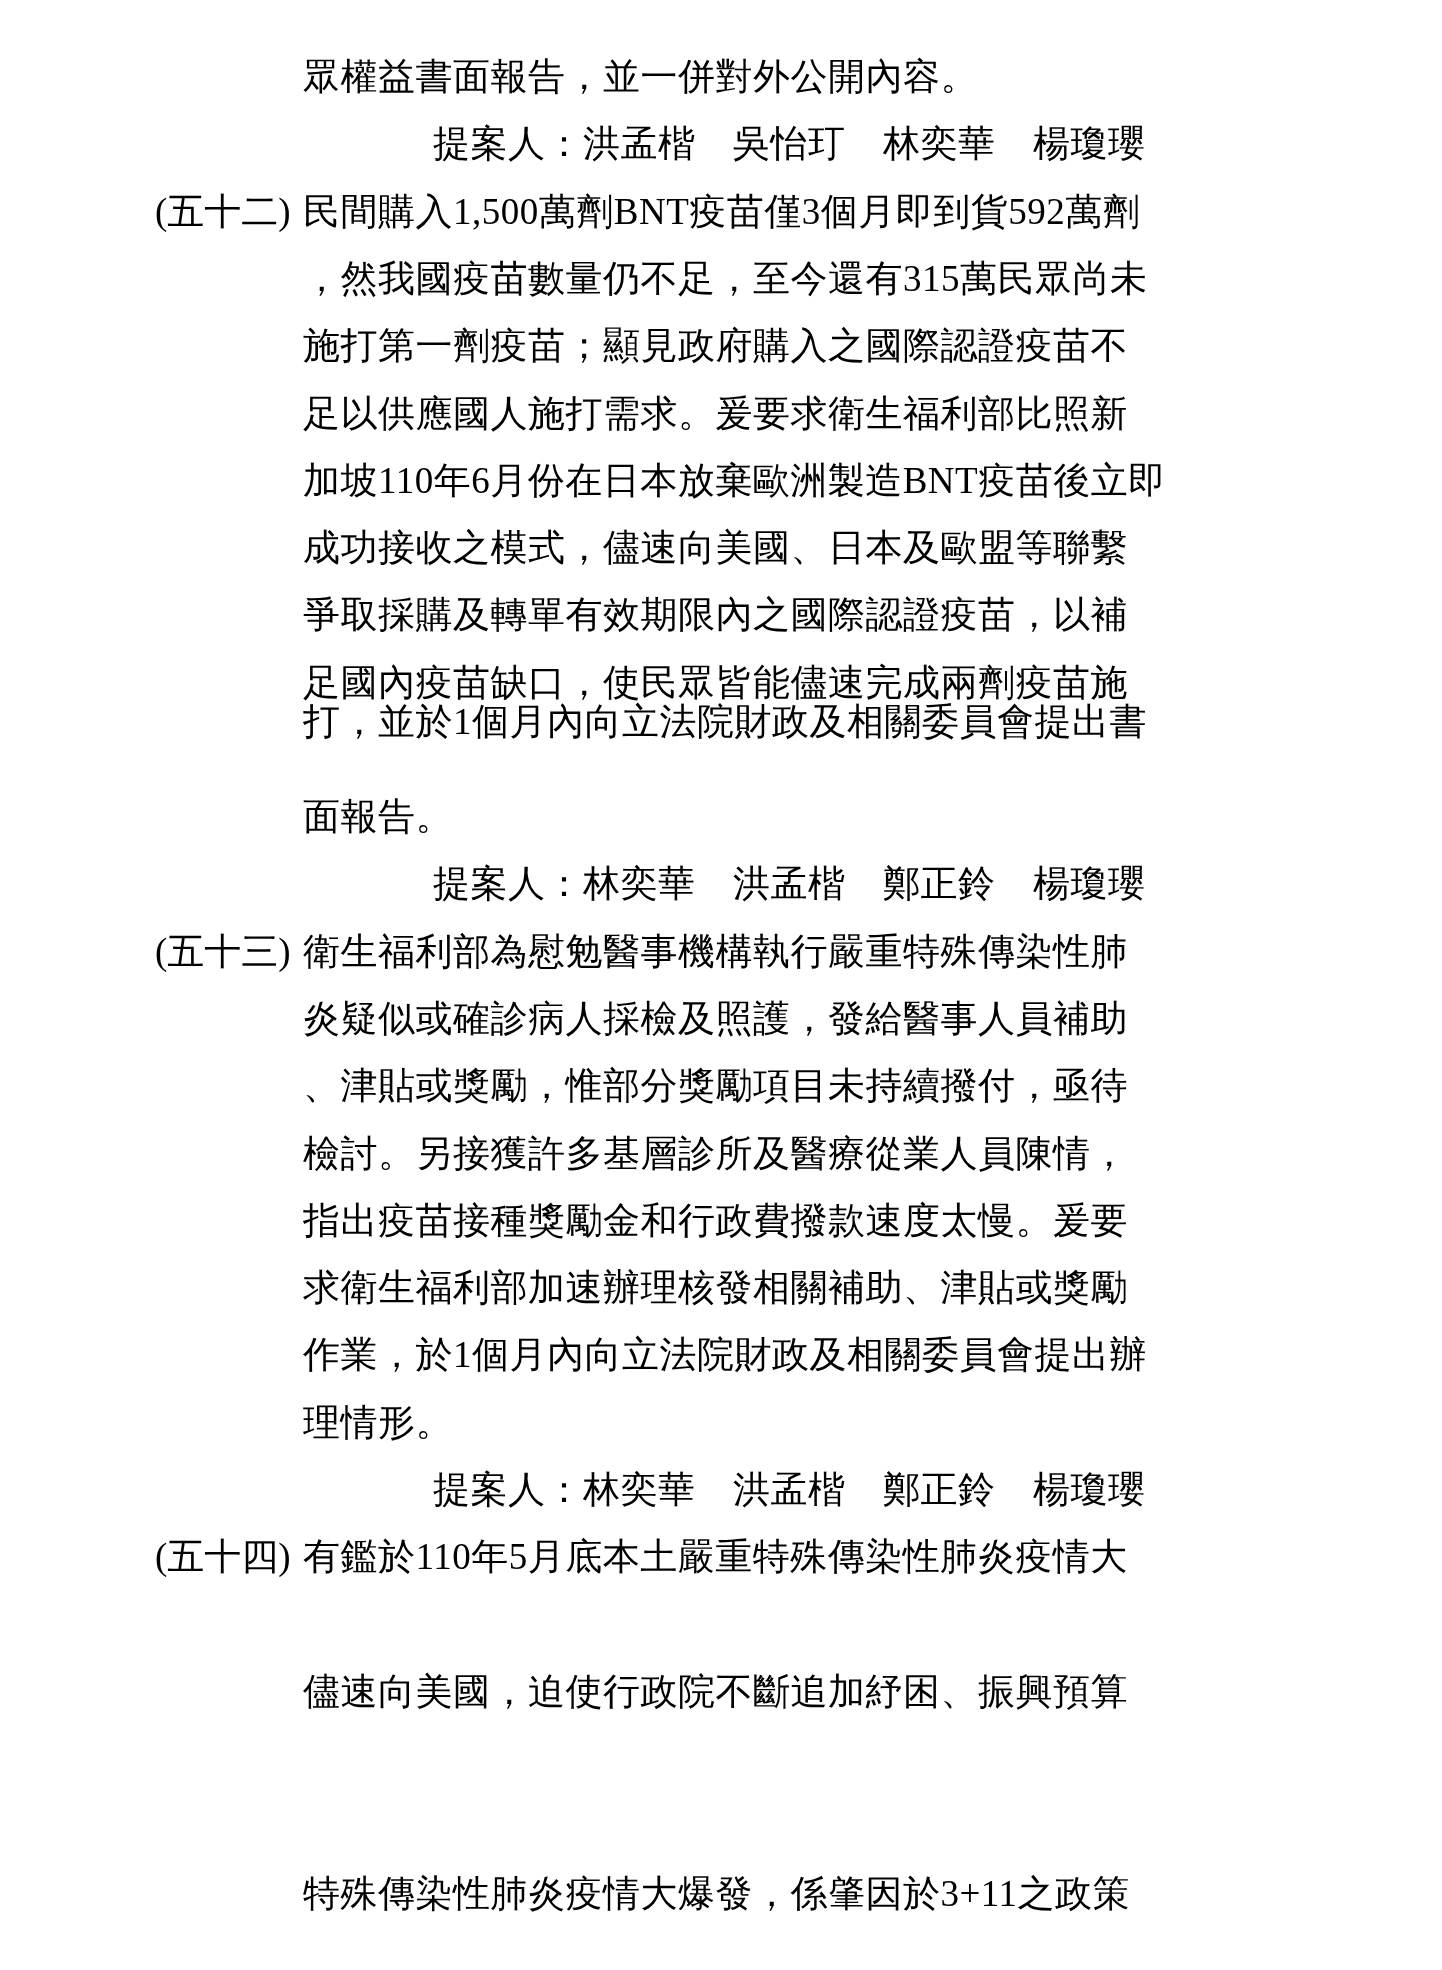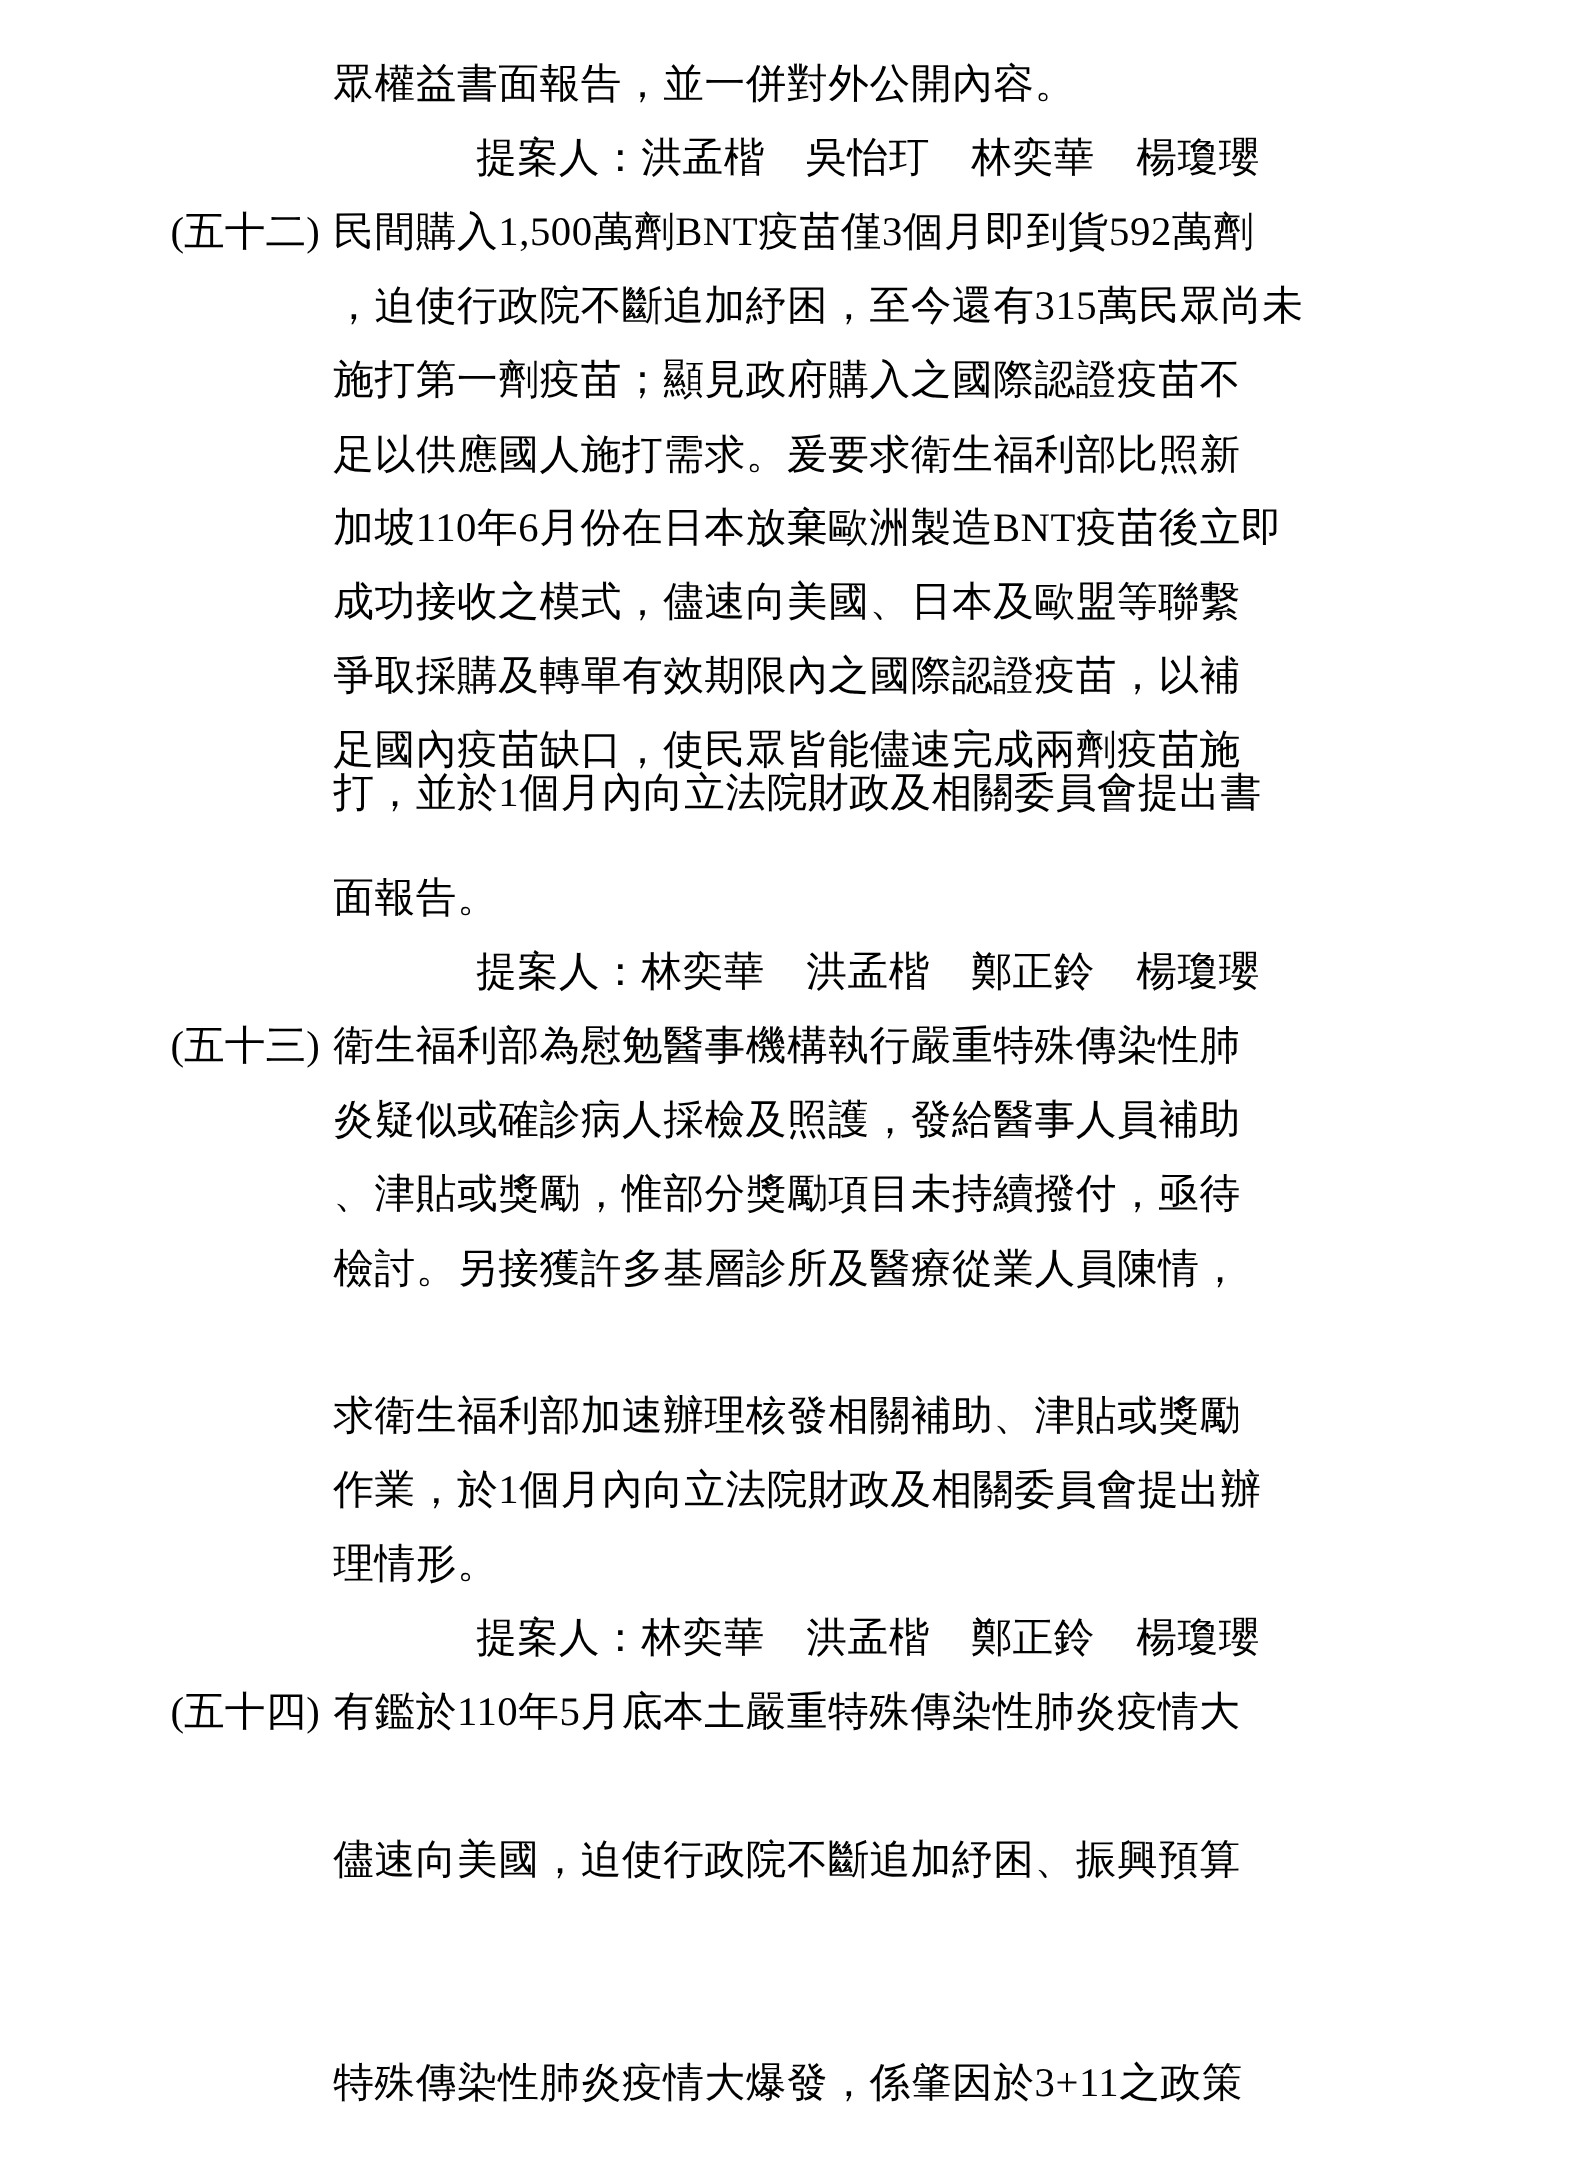--- a/index.html
+++ b/index.html
@@ -31,36 +31,37 @@
 </head>
 <body>
 
 <div class="page">
 
   <div class="line" style="top:55px;left:303px">眾權益書面報告，並一併對外公開內容。</div>
   <div class="line" style="top:122px;left:433px">提案人：洪孟楷　吳怡玎　林奕華　楊瓊瓔</div>
 
   <div class="line item-number" style="top:190px;left:155px">(五十二)</div>
   <div class="line" style="top:190px;left:303px">民間購入1,500萬劑BNT疫苗僅3個月即到貨592萬劑</div>
-  <div class="line" style="top:257px;left:303px">，迫使行政院不斷追加紓困，至今還有315萬民眾尚未</div>
+  <div class="line" style="top:257px;left:303px">，然我國疫苗數量仍不足，至今還有315萬民眾尚未</div>
   <div class="line" style="top:324px;left:303px">施打第一劑疫苗；顯見政府購入之國際認證疫苗不</div>
   <div class="line" style="top:392px;left:303px">足以供應國人施打需求。爰要求衛生福利部比照新</div>
   <div class="line" style="top:459px;left:303px">加坡110年6月份在日本放棄歐洲製造BNT疫苗後立即</div>
   <div class="line" style="top:593px;left:303px">爭取採購及轉單有效期限內之國際認證疫苗，以補</div>
   <div class="line" style="top:526px;left:303px">成功接收之模式，儘速向美國、日本及歐盟等聯繫</div>
   <div class="line" style="top:661px;left:303px">足國內疫苗缺口，使民眾皆能儘速完成兩劑疫苗施</div>
   <div class="line" style="top:700px;left:303px">打，並於1個月內向立法院財政及相關委員會提出書</div>
   <div class="line" style="top:795px;left:303px">面報告。</div>
   <div class="line" style="top:862px;left:433px">提案人：林奕華　洪孟楷　鄭正鈴　楊瓊瓔</div>
 
   <div class="line item-number" style="top:930px;left:155px">(五十三)</div>
   <div class="line" style="top:930px;left:303px">衛生福利部為慰勉醫事機構執行嚴重特殊傳染性肺</div>
   <div class="line" style="top:997px;left:303px">炎疑似或確診病人採檢及照護，發給醫事人員補助</div>
   <div class="line" style="top:1064px;left:303px">、津貼或獎勵，惟部分獎勵項目未持續撥付，亟待</div>
   <div class="line" style="top:1132px;left:303px">檢討。另接獲許多基層診所及醫療從業人員陳情，</div>
+  <div class="line" style="top:1199px;left:303px">指出疫苗接種獎勵金和行政費撥款速度太慢。爰要</div>
   <div class="line" style="top:1266px;left:303px">求衛生福利部加速辦理核發相關補助、津貼或獎勵</div>
   <div class="line" style="top:1333px;left:303px">作業，於1個月內向立法院財政及相關委員會提出辦</div>
   <div class="line" style="top:1401px;left:303px">理情形。</div>
   <div class="line" style="top:1468px;left:433px">提案人：林奕華　洪孟楷　鄭正鈴　楊瓊瓔</div>
 
   <div class="line item-number" style="top:1535px;left:155px">(五十四)</div>
   <div class="line" style="top:1535px;left:303px">有鑑於110年5月底本土嚴重特殊傳染性肺炎疫情大</div>
   <div class="line" style="top:1670px;left:303px">儘速向美國，迫使行政院不斷追加紓困、振興預算</div>
   <div class="line" style="top:1872px;left:303px">特殊傳染性肺炎疫情大爆發，係肇因於3+11之政策</div>
 

